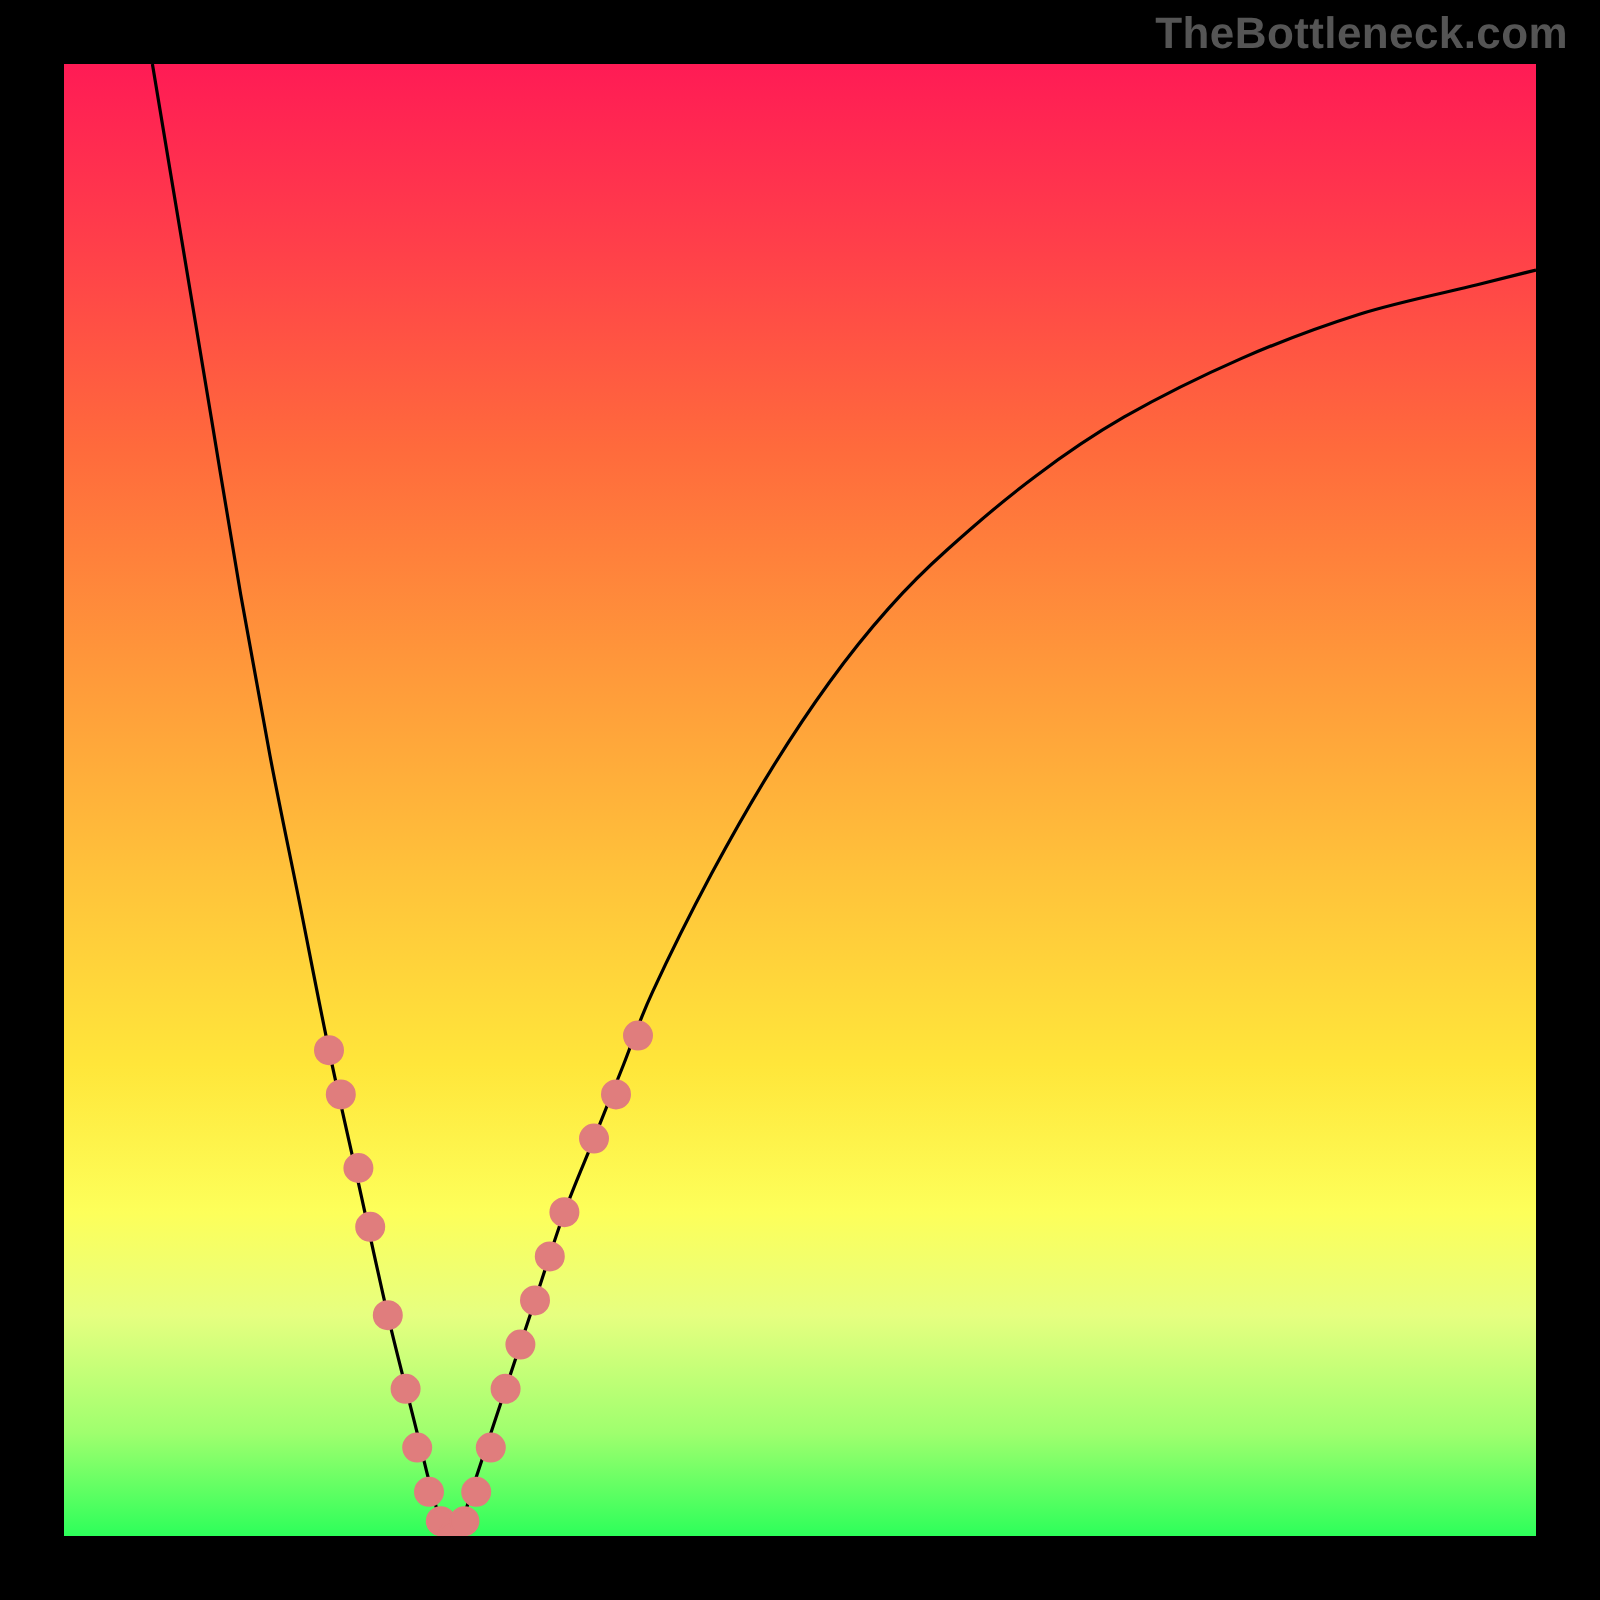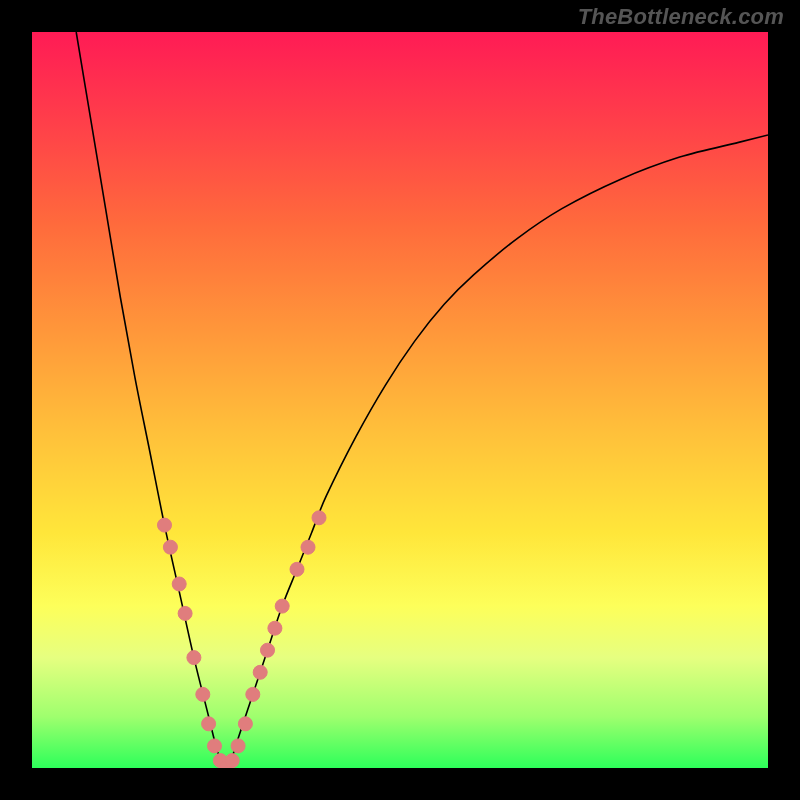--- a/index.html
+++ b/index.html
@@ -10,21 +10,20 @@
     html, body {
       width: 800px;
       height: 800px;
       overflow: hidden;
     }
     .frame {
       width: 800px;
       height: 800px;
       background: #000;
       position: relative;
-      font-style: italic;
     }
     .attribution {
       position: absolute;
       top: 4px;
       right: 16px;
       font-family: Arial, Helvetica, sans-serif;
       font-size: 22px;
       font-weight: 600;
       color: #555;
       letter-spacing: 0.2px;

